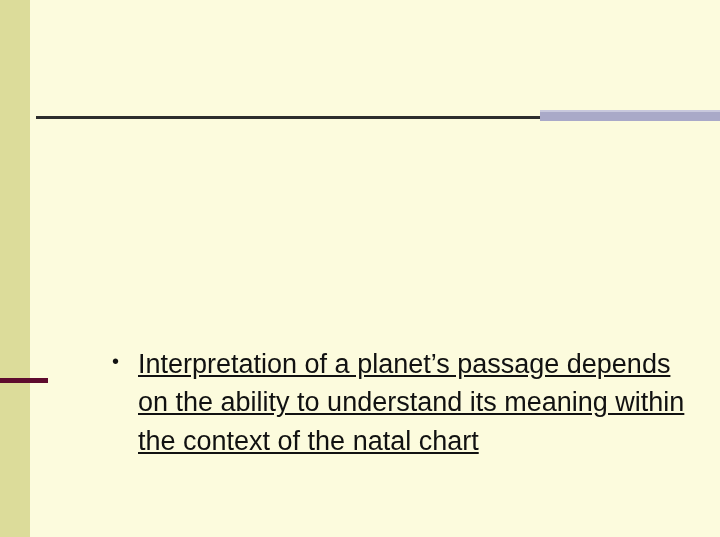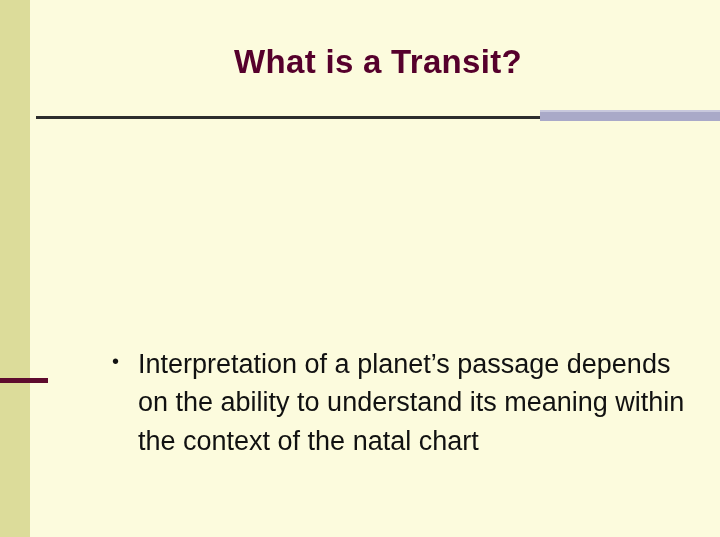--- a/index.html
+++ b/index.html
@@ -105,32 +105,32 @@
     color: #111111;
     line-height: 1.42;
     text-align: left;
     padding-top: 2px;
   }
   .bullet-text {
     flex: 1 1 auto;
     font-size: 27px;
     color: #111111;
     line-height: 1.42;
+    text-decoration: underline;
   }
 </style>
 </head>
 <body>
 
 <div class="slide">
 
   <div class="left-band"></div>
   <div class="left-band-inner"></div>
   <div class="left-accent"></div>
 
-  <div class="title">What is a Transit?</div>
 
   <div class="rule"></div>
   <div class="rule-accent"></div>
 
 
   <div class="bullet-block">
     <div class="bullet-row">
       <span class="bullet-dot">•</span>
       <span class="bullet-text">Interpretation of a planet’s passage depends on the ability to understand its meaning within the context of the natal chart</span>
     </div>

